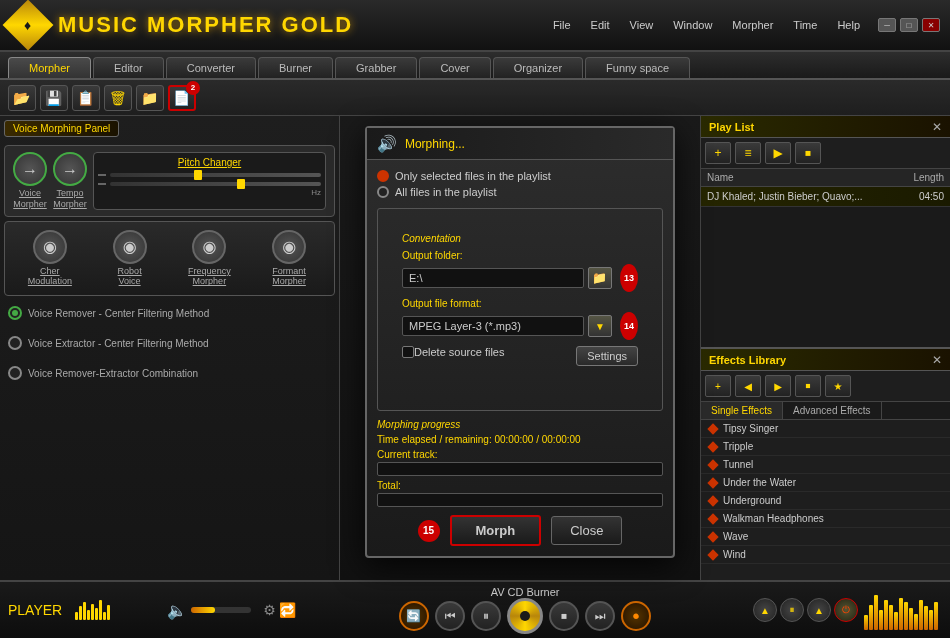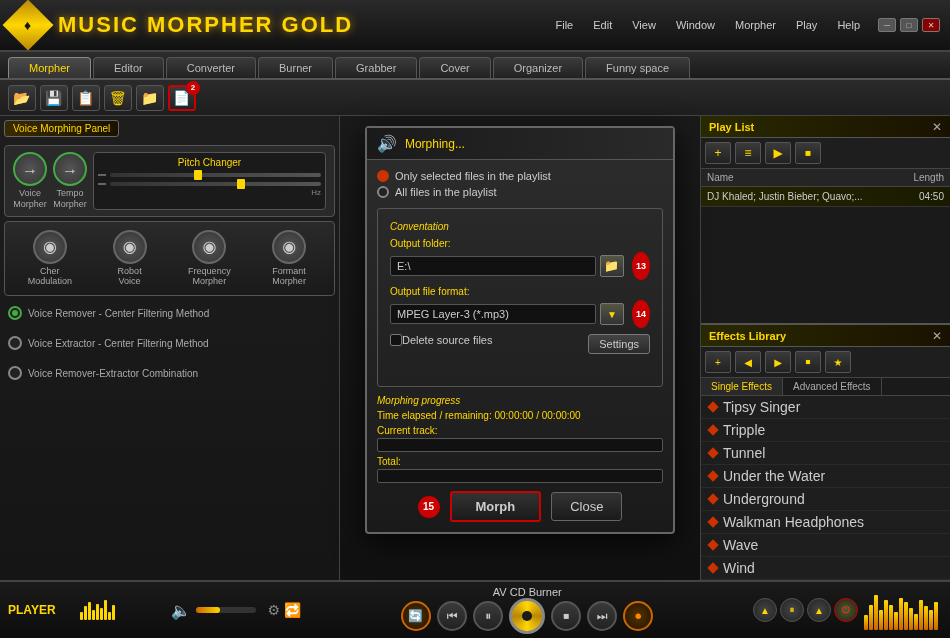--- a/index.html
+++ b/index.html
@@ -184,20 +184,21 @@
       border: 2px solid #666;
       display: flex; align-items: center; justify-content: center;
       font-size: 16px;
     }
     .morph-btn-circle.green { border-color: #4a4; }
     .morph-btn-label {
       font-size: 9px;
       color: #aaa;
       text-align: center;
       line-height: 1.2;
+      text-decoration: underline;
     }
 
     .radio-options {
       padding: 6px 8px;
       display: flex;
       flex-direction: column;
       gap: 16px;
     }
     .radio-item {
       display: flex;
@@ -268,21 +269,21 @@
       background: #222;
     }
     .radio-circle.selected {
       border-color: #cc3300;
       background: #cc3300;
     }
     .radio-text { color: #ccc; font-size: 11px; }
     .section-box {
       border: 1px solid #555;
       border-radius: 3px;
-      padding: 12px;
+      padding: 24px;
       margin-bottom: 8px;
     }
     .field-label { color: #ffd700; font-size: 10px; margin-bottom: 3px; }
     .input-row {
       display: flex;
       align-items: center;
       gap: 4px;
     }
     .text-input {
       flex: 1;
@@ -517,21 +518,21 @@
       padding: 3px 8px;
       cursor: pointer;
       border-bottom: 1px solid #2a2a2a;
     }
     .fx-diamond {
       width: 8px; height: 8px;
       background: #cc3300;
       transform: rotate(45deg);
       flex-shrink: 0;
     }
-    .fx-label { color: #ccc; font-size: 14px; }
+    .fx-label { color: #ccc; font-size: 10px; }
 
     
     .center-area {
       flex: 1;
       background: linear-gradient(180deg, #1a1a1a, #111);
       position: relative;
     }
 
     
     .player-bar {
@@ -540,23 +541,23 @@
       height: 58px;
       background: linear-gradient(180deg, #1a1a1a, #0d0d0d);
       border-top: 2px solid #444;
       display: flex;
       align-items: center;
       padding: 0 8px;
       gap: 8px;
     }
     .player-label {
       color: #ffd700;
-      font-size: 12px;
-      font-weight: bold;
-      margin-right: 16px;
+      font-size: 14px;
+      font-weight: normal;
+      margin-right: 5px;
     }
     .player-viz {
       display: flex;
       gap: 1px;
       align-items: flex-end;
       height: 20px;
       width: 80px;
     }
     .viz-bar {
       width: 3px;
@@ -616,21 +617,21 @@
   <div class="logo-diamond">
     <div class="logo-diamond-inner">♦</div>
   </div>
   <div class="app-title">MUSIC MORPHER GOLD</div>
   <div class="title-menu">
     <div class="title-menu-item">File</div>
     <div class="title-menu-item">Edit</div>
     <div class="title-menu-item">View</div>
     <div class="title-menu-item">Window</div>
     <div class="title-menu-item">Morpher</div>
-    <div class="title-menu-item">Play</div>
+    <div class="title-menu-item">Time</div>
     <div class="title-menu-item">Help</div>
   </div>
   <div class="window-controls">
     <div class="win-btn">─</div>
     <div class="win-btn">□</div>
     <div class="win-btn close">✕</div>
   </div>
 </div>
 
 <div class="tab-bar">

